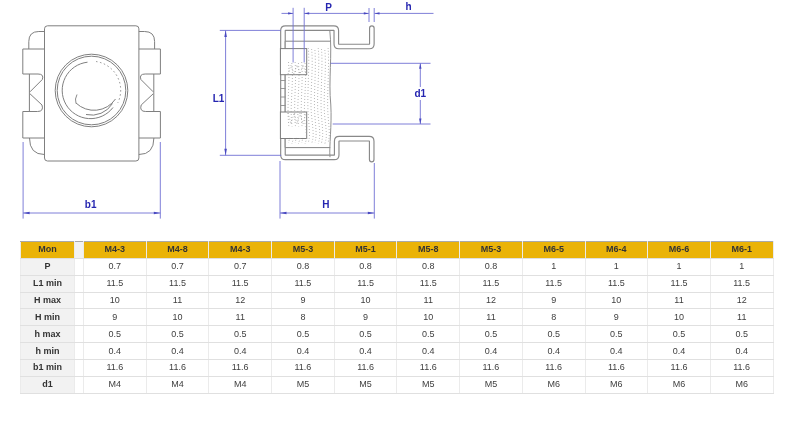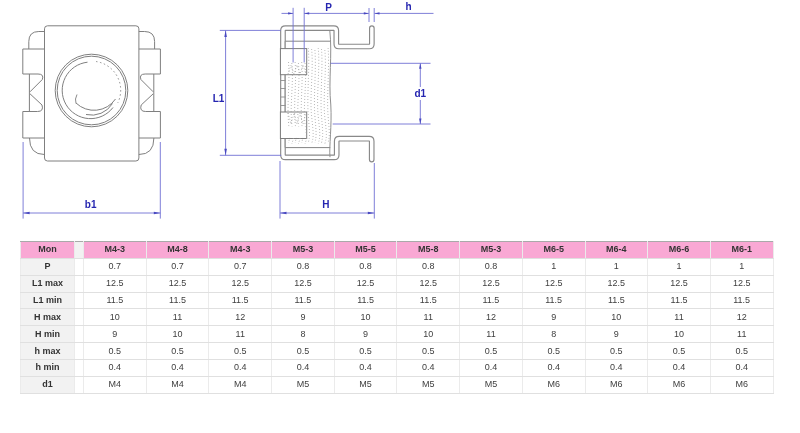--- a/index.html
+++ b/index.html
@@ -1,21 +1,21 @@
 <!DOCTYPE html>
 <html><head>
 <meta charset="utf-8">
 <style>
   html,body{margin:0;padding:0;background:#ffffff;width:800px;height:433px;overflow:hidden;}
   body{font-family:"Liberation Sans", sans-serif;position:relative;}
   svg{position:absolute;left:0;top:0;}
   table{position:absolute;left:20px;top:241px;border-collapse:collapse;table-layout:fixed;}
   td{border:1px solid #e0e0e0;border-left-color:#ebebeb;border-right-color:#ebebeb;height:15.87px;padding:0;text-align:center;vertical-align:middle;
      font-size:9px;color:#404040;line-height:1;}
-  tr.hd td{background:#f9a8d4;font-weight:bold;color:#333;}
+  tr.hd td{background:#eab308;font-weight:bold;color:#333;}
   td.lab{background:#f2f2f2;font-weight:bold;color:#333;}
   td.sp{background:#fff;}
   tr.hd td.sp{background:#f2f2f2;}
   tr.hd td{border-top:1px solid #a9a9a9;}
 </style>
 </head>
 <body>
 
 <svg width="800" height="240" viewBox="0 0 800 240">
   <g fill="none" stroke="#7f7f7f" stroke-width="1">
@@ -175,21 +175,21 @@
   </colgroup>
 
   <tbody>
       <tr class="hd">
         <td>Mon</td>
         <td class="sp"></td>
         <td>M4-3</td>
         <td>M4-8</td>
         <td>M4-3</td>
         <td>M5-3</td>
-        <td>M5-5</td>
+        <td>M5-1</td>
         <td>M5-8</td>
         <td>M5-3</td>
         <td>M6-5</td>
         <td>M6-4</td>
         <td>M6-6</td>
         <td>M6-1</td>
       </tr>
 
   <tr>
         <td class="lab">P</td>
@@ -200,35 +200,20 @@
         <td>0.8</td>
         <td>0.8</td>
         <td>0.8</td>
         <td>0.8</td>
         <td>1</td>
         <td>1</td>
         <td>1</td>
         <td>1</td>
       </tr>
 
-  <tr>
-        <td class="lab">L1 max</td>
-        <td class="sp"></td>
-        <td>12.5</td>
-        <td>12.5</td>
-        <td>12.5</td>
-        <td>12.5</td>
-        <td>12.5</td>
-        <td>12.5</td>
-        <td>12.5</td>
-        <td>12.5</td>
-        <td>12.5</td>
-        <td>12.5</td>
-        <td>12.5</td>
-      </tr>
 
   <tr>
         <td class="lab">L1 min</td>
         <td class="sp"></td>
         <td>11.5</td>
         <td>11.5</td>
         <td>11.5</td>
         <td>11.5</td>
         <td>11.5</td>
         <td>11.5</td>
@@ -297,20 +282,35 @@
         <td>0.4</td>
         <td>0.4</td>
         <td>0.4</td>
         <td>0.4</td>
         <td>0.4</td>
         <td>0.4</td>
         <td>0.4</td>
       </tr>
 
 
+  <tr>
+        <td class="lab">b1 min</td>
+        <td class="sp"></td>
+        <td>11.6</td>
+        <td>11.6</td>
+        <td>11.6</td>
+        <td>11.6</td>
+        <td>11.6</td>
+        <td>11.6</td>
+        <td>11.6</td>
+        <td>11.6</td>
+        <td>11.6</td>
+        <td>11.6</td>
+        <td>11.6</td>
+      </tr>
 
   <tr>
         <td class="lab">d1</td>
         <td class="sp"></td>
         <td>M4</td>
         <td>M4</td>
         <td>M4</td>
         <td>M5</td>
         <td>M5</td>
         <td>M5</td>

